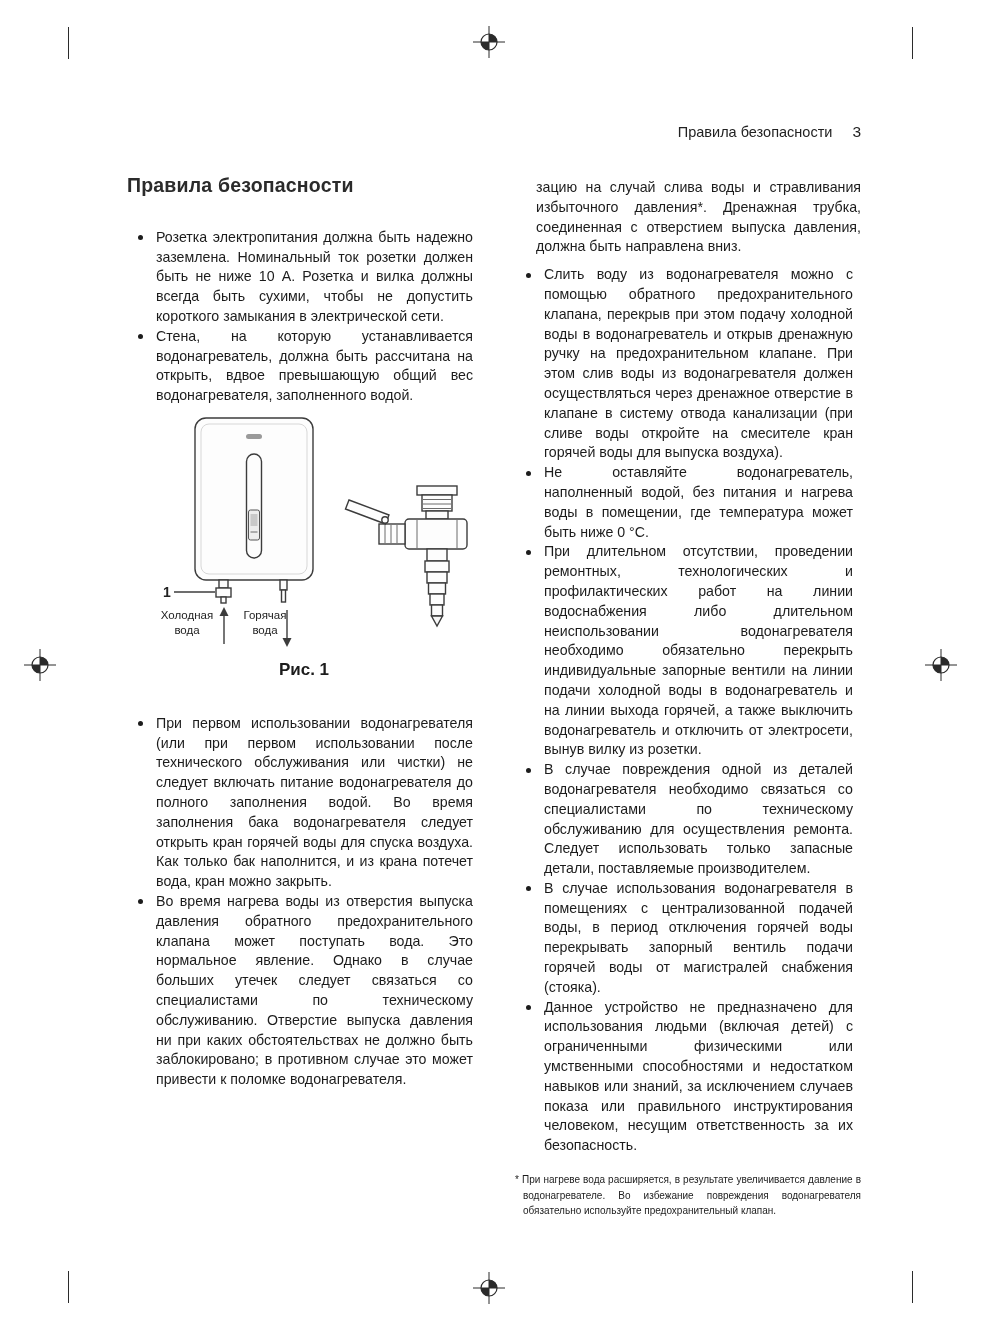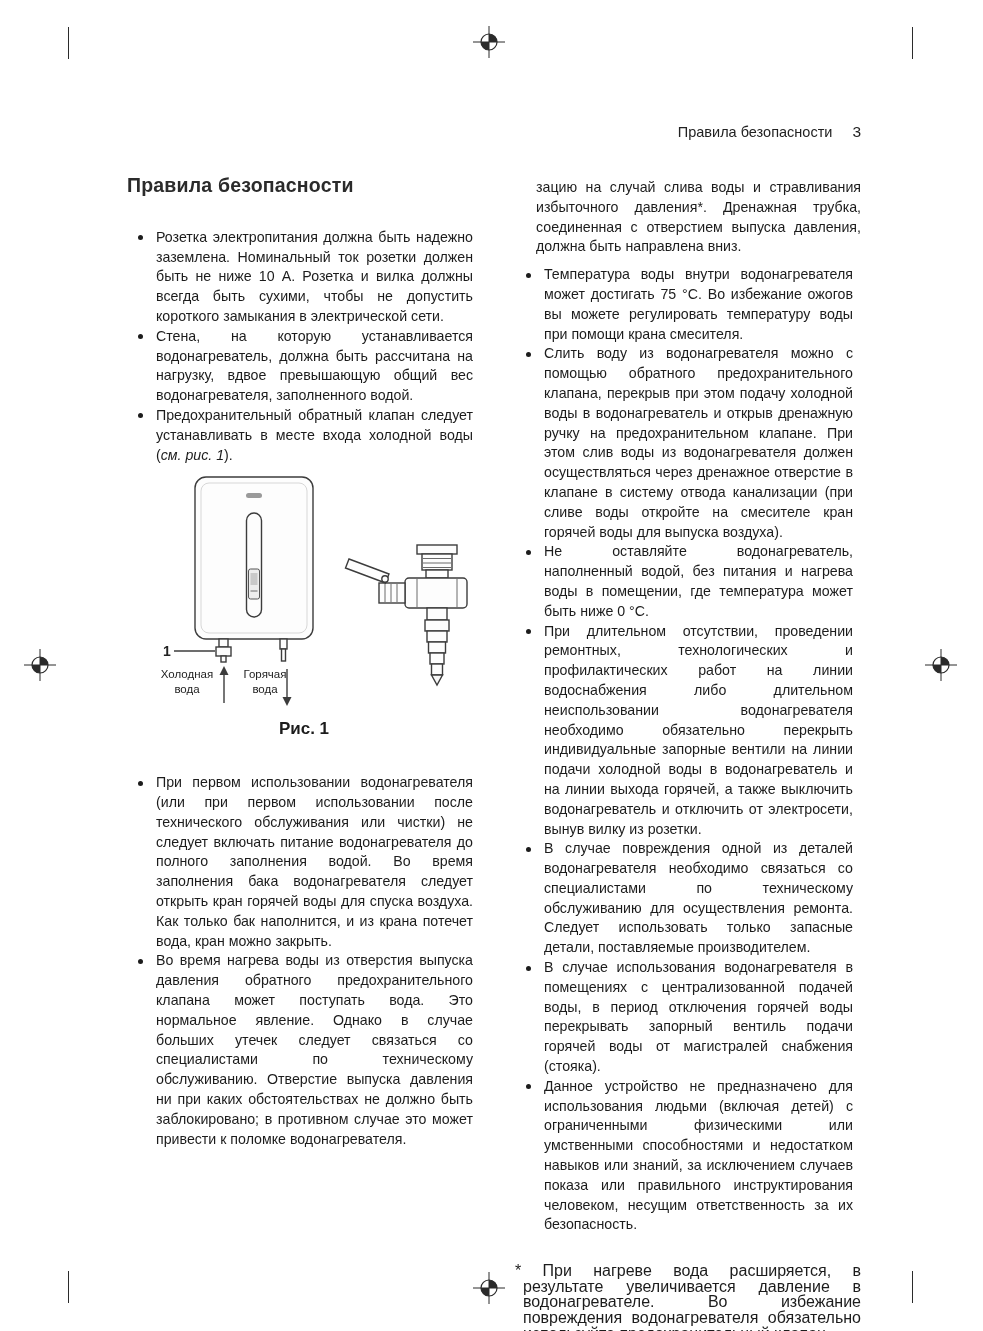--- a/index.html
+++ b/index.html
@@ -51,22 +51,22 @@
   .figure-block svg { display:block; }
   .fig-caption { margin-top:6px; font-size:17px; font-weight:bold; text-align:center; color:#1c1c1c; }
   svg .ln   { stroke:#3c3c3c; stroke-width:1.4; fill:none; }
   svg .lnthin { stroke:#6a6a6a; stroke-width:1; fill:none; }
   svg .shape { stroke:#3c3c3c; stroke-width:1.4; fill:#fdfdfd; }
   svg .shape-lt { stroke:#d7d7d7; stroke-width:1; fill:none; }
   svg text { font-family:"Liberation Sans", sans-serif; font-size:11.5px; fill:#222; }
   svg text.callout { font-size:14px; font-weight:bold; }
   
   .footnote {
-    margin-top:28px;
-    font-size:16px; line-height:15.6px; color:#1c1c1c;
+    margin-top:16px;
+    font-size:10px; line-height:15.6px; color:#1c1c1c;
     text-align:justify;
     padding-left:8px; text-indent:-8px;
   }
 </style>
 </head>
 <body>
 
 <div class="page">
 
   <div class="corner-tick tick-tl"></div>
@@ -106,24 +106,21 @@
   <div class="running-head">
     <span>Правила безопасности</span>
     <span class="pageno">3</span>
   </div>
 
   <div class="col col-left">
     <h1 class="doc-title">Правила безопасности</h1>
 
     <ul class="bullets">
       <li><span>Розетка электропитания должна быть надежно заземлена. Номинальный ток розетки должен быть не ниже 10 А. Розетка и вилка должны всегда быть сухими, чтобы не допустить короткого замыкания в электрической сети.</span></li>
-      <li><span>Стена, на которую устанавливается водонагреватель, должна быть рассчитана на нагрузку, вдвое превышающую общий вес водонагревателя, заполненного водой.</span></li>
-      <li>
-        <span>Предохранительный обратный клапан следует устанавливать в месте входа холодной воды (</span><i>см. рис. 1</i><span>).</span>
-      </li>
+      <li><span>Стена, на которую устанавливается водонагреватель, должна быть рассчитана на открыть, вдвое превышающую общий вес водонагревателя, заполненного водой.</span></li>
     </ul>
 
     <div class="figure-block">
       <svg width="354" height="240" viewBox="0 0 354 240">
 
         <g>
           <rect class="shape" x="68" y="4" width="118" height="162" rx="11"></rect>
           <rect class="shape-lt" x="74" y="10" width="106" height="150" rx="8"></rect>
           <rect x="119" y="20" width="16" height="5" rx="2.5" fill="#9a9a9a"></rect>
           <rect class="shape" x="119.5" y="40" width="15" height="104" rx="7.5" fill="#f5f5f5"></rect>
@@ -192,21 +189,20 @@
     <ul class="bullets">
       <li><span>При первом использовании водонагревателя (или при первом использовании после технического обслуживания или чистки) не следует включать питание водонагревателя до полного заполнения водой. Во время заполнения бака водонагревателя следует открыть кран горячей воды для спуска воздуха. Как только бак наполнится, и из крана потечет вода, кран можно закрыть.</span></li>
       <li><span>Во время нагрева воды из отверстия выпуска давления обратного предохранительного клапана может поступать вода. Это нормальное явление. Однако в случае больших утечек следует связаться со специалистами по техническому обслуживанию. Отверстие выпуска давления ни при каких обстоятельствах не должно быть заблокировано; в противном случае это может привести к поломке водонагревателя.</span></li>
     </ul>
   </div>
 
   <div class="col col-right">
     <p class="continuation">зацию на случай слива воды и стравливания избыточного давления*. Дренажная трубка, соединенная с отверстием выпуска давления, должна быть направлена вниз.</p>
 
     <ul class="bullets">
-      <li><span>Температура воды внутри водонагревателя может достигать 75 °C. Во избежание ожогов вы можете регулировать температуру воды при помощи крана смесителя.</span></li>
       <li><span>Слить воду из водонагревателя можно с помощью обратного предохранительного клапана, перекрыв при этом подачу холодной воды в водонагреватель и открыв дренажную ручку на предохранительном клапане. При этом слив воды из водонагревателя должен осуществляться через дренажное отверстие в клапане в систему отвода канализации (при сливе воды откройте на смесителе кран горячей воды для выпуска воздуха).</span></li>
       <li><span>Не оставляйте водонагреватель, наполненный водой, без питания и нагрева воды в помещении, где температура может быть ниже 0 °C.</span></li>
       <li><span>При длительном отсутствии, проведении ремонтных, технологических и профилактических работ на линии водоснабжения либо длительном неиспользовании водонагревателя необходимо обязательно перекрыть индивидуальные запорные вентили на линии подачи холодной воды в водонагреватель и на линии выхода горячей, а также выключить водонагреватель и отключить от электросети, вынув вилку из розетки.</span></li>
       <li><span>В случае повреждения одной из деталей водонагревателя необходимо связаться со специалистами по техническому обслуживанию для осуществления ремонта. Следует использовать только запасные детали, поставляемые производителем.</span></li>
       <li><span>В случае использования водонагревателя в помещениях с централизованной подачей воды, в период отключения горячей воды перекрывать запорный вентиль подачи горячей воды от магистралей снабжения (стояка).</span></li>
       <li><span>Данное устройство не предназначено для использования людьми (включая детей) с ограниченными физическими или умственными способностями и недостатком навыков или знаний, за исключением случаев показа или правильного инструктирования человеком, несущим ответственность за их безопасность.</span></li>
     </ul>
 
     <p class="footnote">* При нагреве вода расширяется, в результате увеличивается давление в водонагревателе. Во избежание повреждения водонагревателя обязательно используйте предохранительный клапан.</p>
   </div>

